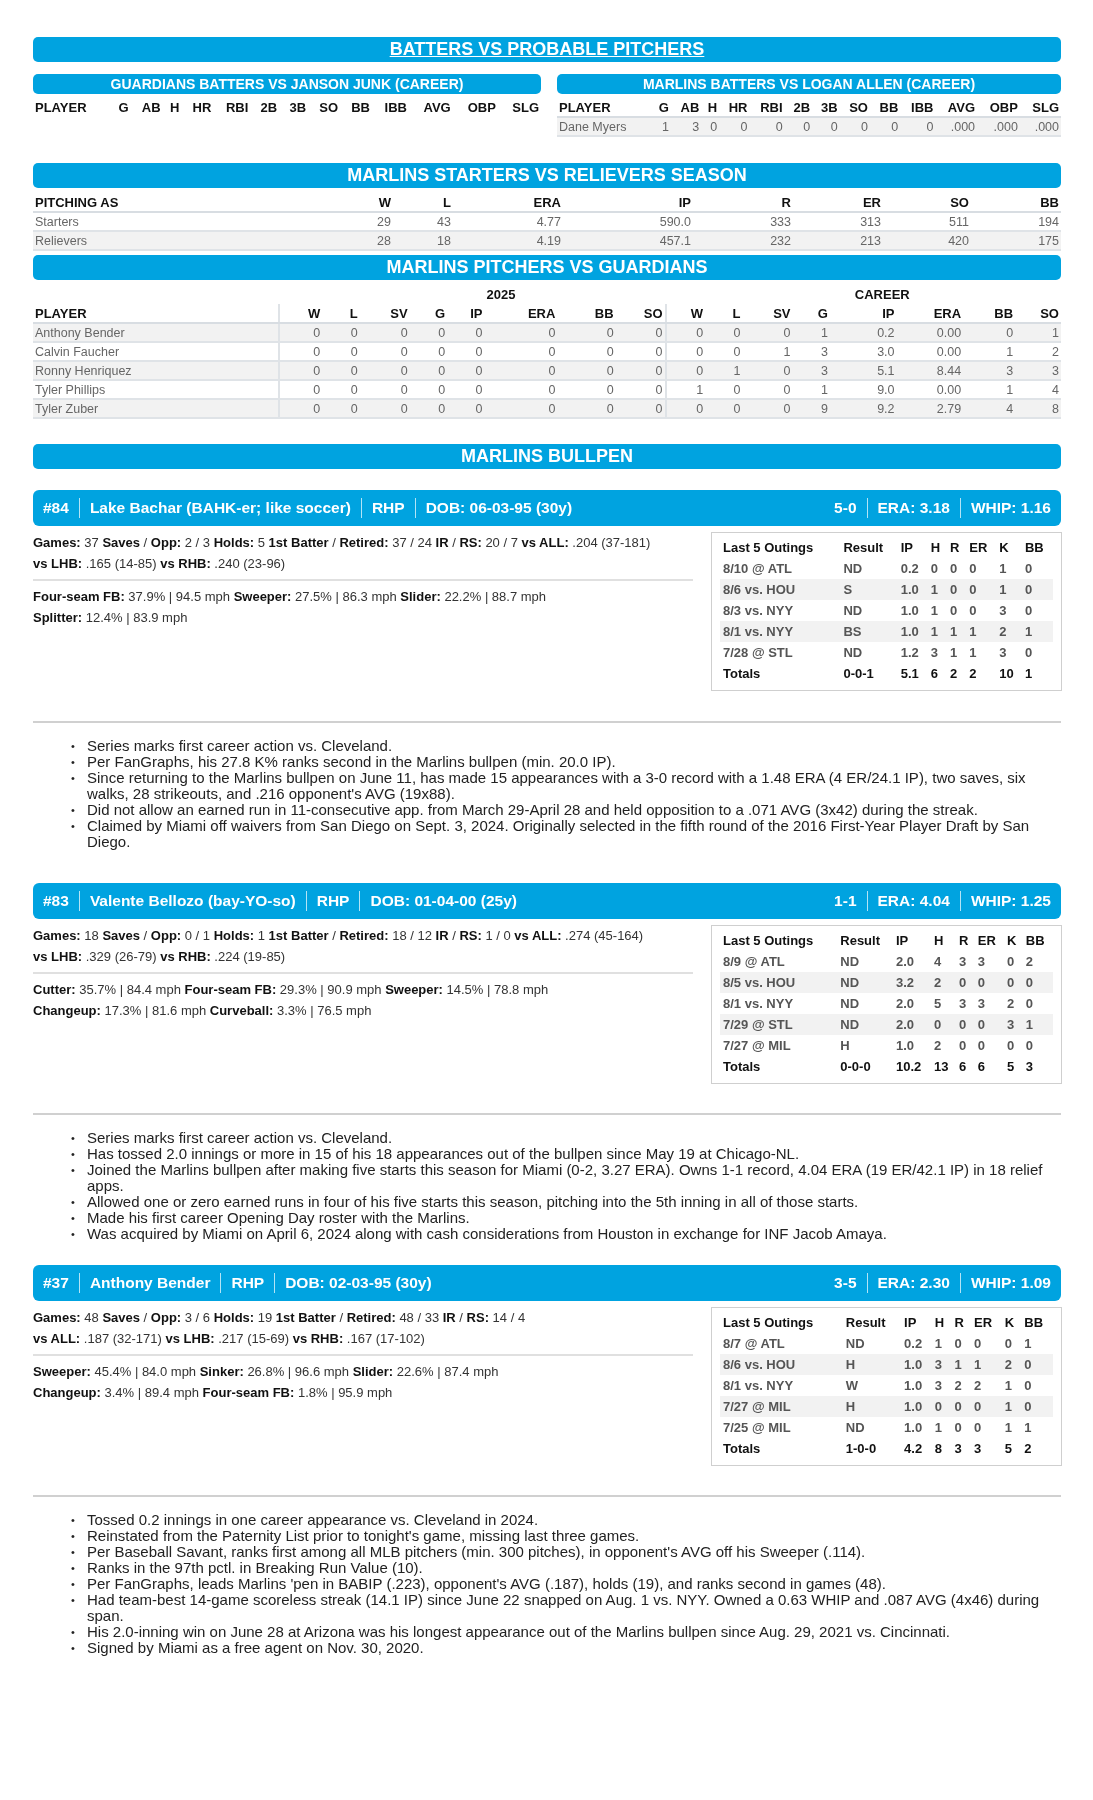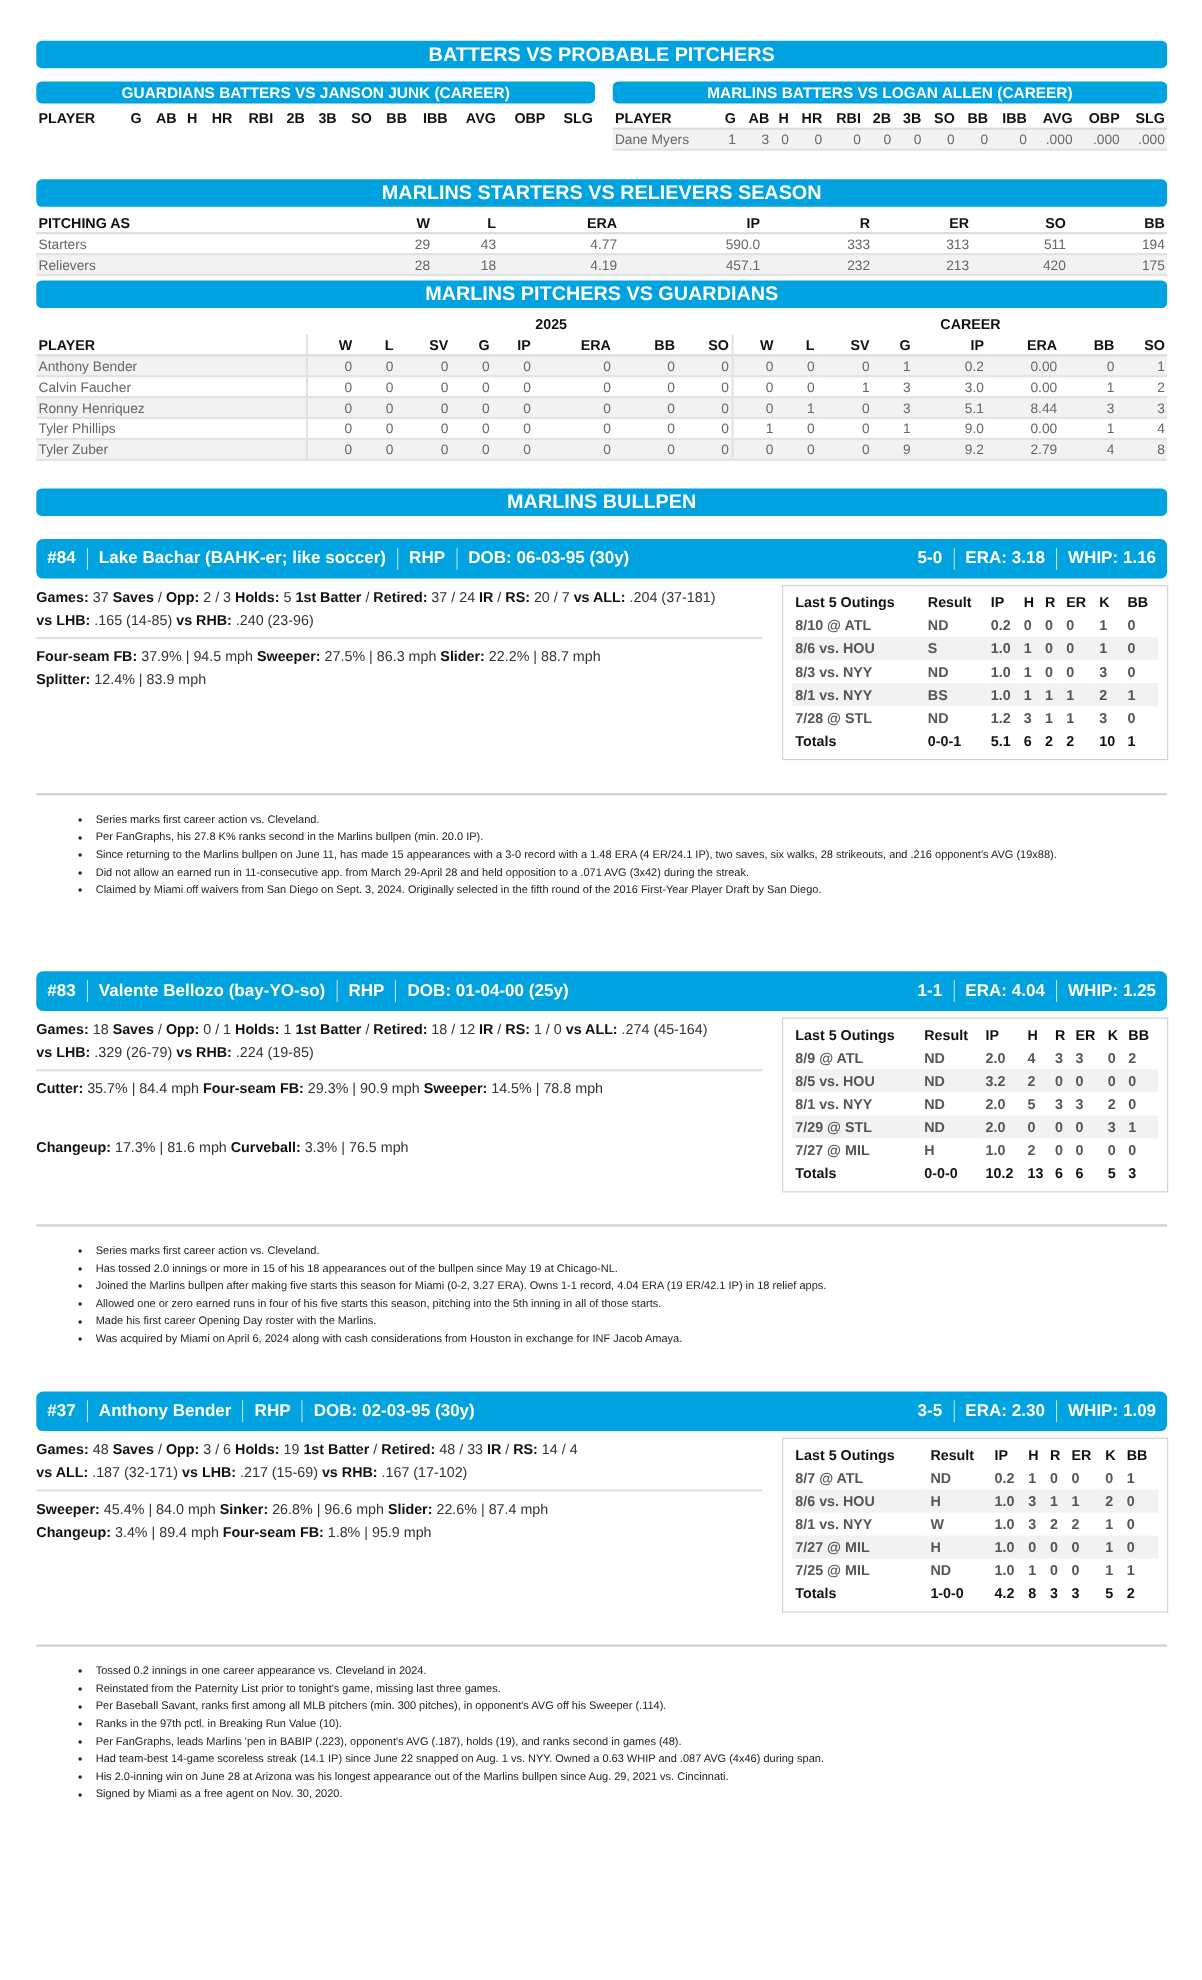--- a/index.html
+++ b/index.html
@@ -21,29 +21,29 @@
   .card-head .right { margin-left: auto; display: flex; align-items: center; }
   .line { font-size: 13px; line-height: 21px; color: #333; }
   .line b { color: #111; }
   .hr { height: 2px; background: #e0e0e0; }
   .outings { border: 1px solid #cfcfcf; padding: 4px 8px 6px 8px; background: #fff; }
   .outings table { font-size: 13px; }
   .outings th { text-align: left; font-weight: bold; color: #111; height: 21px; padding: 0 3px; }
   .outings td { color: #555; font-weight: bold; height: 21px; padding: 0 3px; }
   .outings tr.alt td { background: #f2f2f2; }
   .outings tr.tot td { color: #111; }
-  .notes { font-size: 10px; color: #222; line-height: 16px; list-style: none; }
+  .notes { font-size: 15px; color: #222; line-height: 16px; list-style: none; }
   .notes li { position: relative; padding-left: 54px; }
   .notes li::before { content: "•"; position: absolute; left: 38px; top: 0; font-size: 11px; }
   .divider { left: 33px; width: 1028px; height: 2px; background: #d0d0d0; }
 </style>
 </head>
 <body>
 
-<div class="abs banner main" style="top:37px;">BATTERS VS PROBABLE PITCHERS</div>
+<div class="abs banner main" style="top:37px;text-decoration:underline;">BATTERS VS PROBABLE PITCHERS</div>
 
 <div class="abs banner sub" style="left:33px; top:74px; width:508px;">GUARDIANS BATTERS VS JANSON JUNK (CAREER)</div>
 <table class="abs stat" style="left:33px; top:98px; width:508px;">
   <thead>
       <tr>
     <th class="l" style="border:none;">PLAYER</th>
     <th style="border:none;">G</th>
     <th style="border:none;">AB</th>
     <th style="border:none;">H</th>
     <th style="border:none;">HR</th>
@@ -424,21 +424,21 @@
       <span class="sep"></span>
       <span>ERA: 4.04</span>
       <span class="sep"></span>
       <span>WHIP: 1.25</span>
     </span>
   </div>
   <div class="abs line" style="left: 33px; width: 680px; top: 925px;"><b>Games:</b><span style="white-space: pre;"> 18 </span><b>Saves</b><span style="white-space: pre;"> / </span><b>Opp:</b><span style="white-space: pre;"> 0 / 1 </span><b>Holds:</b><span style="white-space: pre;"> 1 </span><b>1st Batter</b><span style="white-space: pre;"> / </span><b>Retired:</b><span style="white-space: pre;"> 18 / 12 </span><b>IR</b><span style="white-space: pre;"> / </span><b>RS:</b><span style="white-space: pre;"> 1 / 0 </span><b>vs ALL:</b><span style="white-space: pre;"> .274 (45-164)</span></div>
   <div class="abs line" style="left: 33px; width: 680px; top: 946px;"><b>vs LHB:</b><span style="white-space: pre;"> .329 (26-79) </span><b>vs RHB:</b><span style="white-space: pre;"> .224 (19-85)</span></div>
   <div class="abs hr" style="left: 33px; width: 660px; top: 972px;"></div>
   <div class="abs line" style="left: 33px; width: 680px; top: 979px;"><b>Cutter:</b><span style="white-space: pre;"> 35.7% | 84.4 mph </span><b>Four-seam FB:</b><span style="white-space: pre;"> 29.3% | 90.9 mph </span><b>Sweeper:</b><span style="white-space: pre;"> 14.5% | 78.8 mph</span></div>
-  <div class="abs line" style="left: 33px; width: 680px; top: 1032px;"><b>Changeup:</b><span style="white-space: pre;"> 17.3% | 81.6 mph </span><b>Curveball:</b><span style="white-space: pre;"> 3.3% | 76.5 mph</span></div>
+  <div class="abs line" style="left: 33px; width: 680px; top: 1000px;"><b>Changeup:</b><span style="white-space: pre;"> 17.3% | 81.6 mph </span><b>Curveball:</b><span style="white-space: pre;"> 3.3% | 76.5 mph</span></div>
   <div class="abs outings" style="left: 711px; width: 351px; top: 925px;">
     <table style="width:100%;">
       <thead>
             <tr>
               <th>Last 5 Outings</th>
               <th>Result</th>
               <th>IP</th>
               <th>H</th>
               <th>R</th>
               <th>ER</th>

